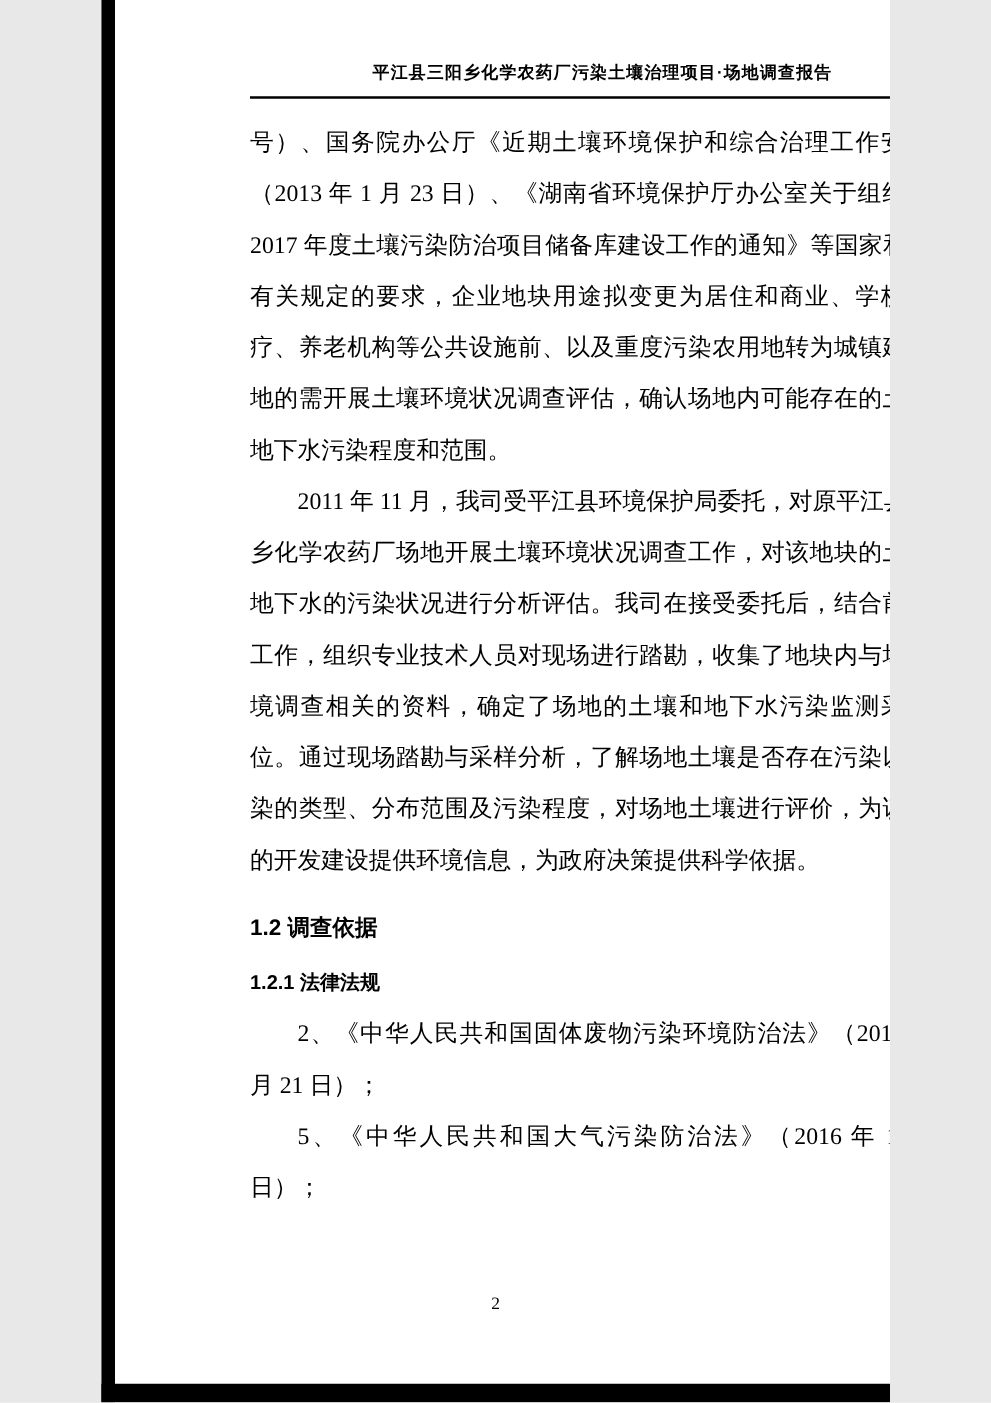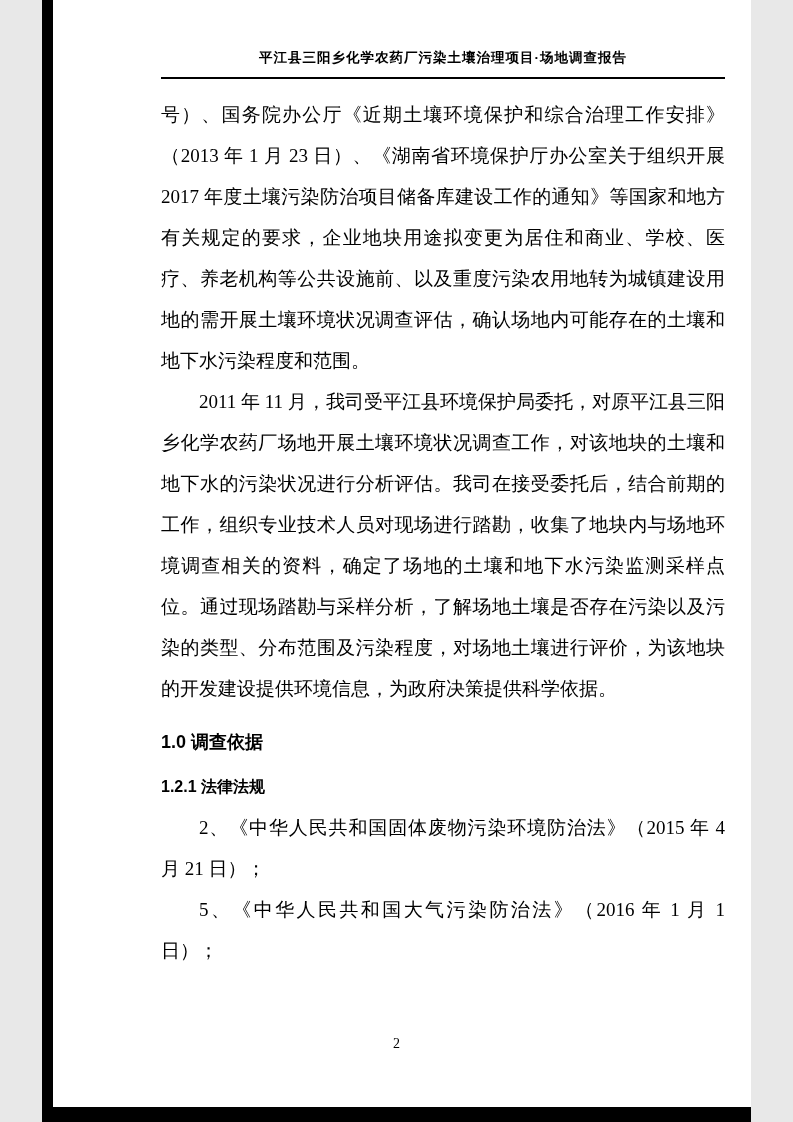--- a/index.html
+++ b/index.html
@@ -1,18 +1,18 @@
 <!DOCTYPE html>
 <html><head>
 <meta charset="utf-8">
 <style>
   html, body { margin: 0; padding: 0; background: #e8e8e8; }
   .page {
     position: relative;
-    width: 709px;
+    width: 631px;
     height: 1122px;
     margin: 0 auto;
     background: #ffffff;
     overflow: hidden;
     font-family: "Liberation Serif", serif;
     color: #000000;
   }
   
   .edge-left {
     position: absolute;
@@ -87,21 +87,21 @@
 
   <div class="content">
 
     <div class="doc-header">平江县三阳乡化学农药厂污染土壤治理项目·场地调查报告</div>
     <hr class="header-rule">
 
     <p class="body-text first-para">号）、国务院办公厅《近期土壤环境保护和综合治理工作安排》（2013 年 1 月 23 日）、《湖南省环境保护厅办公室关于组织开展 2017 年度土壤污染防治项目储备库建设工作的通知》等国家和地方有关规定的要求，企业地块用途拟变更为居住和商业、学校、医疗、养老机构等公共设施前、以及重度污染农用地转为城镇建设用地的需开展土壤环境状况调查评估，确认场地内可能存在的土壤和地下水污染程度和范围。</p>
 
     <p class="body-text indent">2011 年 11 月，我司受平江县环境保护局委托，对原平江县三阳乡化学农药厂场地开展土壤环境状况调查工作，对该地块的土壤和地下水的污染状况进行分析评估。我司在接受委托后，结合前期的工作，组织专业技术人员对现场进行踏勘，收集了地块内与场地环境调查相关的资料，确定了场地的土壤和地下水污染监测采样点位。通过现场踏勘与采样分析，了解场地土壤是否存在污染以及污染的类型、分布范围及污染程度，对场地土壤进行评价，为该地块的开发建设提供环境信息，为政府决策提供科学依据。</p>
 
-    <h2 class="section-heading">1.0 调查依据</h2>
+    <h2 class="section-heading">1.2 调查依据</h2>
 
     <h3 class="subsection-heading">1.2.1 法律法规</h3>
 
     <p class="body-text indent">2、《中华人民共和国固体废物污染环境防治法》（2015 年 4 月 21 日）；</p>
     <p class="body-text indent">5、《中华人民共和国大气污染防治法》（2016 年 1 月 1 日）；</p>
 
   </div>
 
   <div class="page-number">2</div>
 

